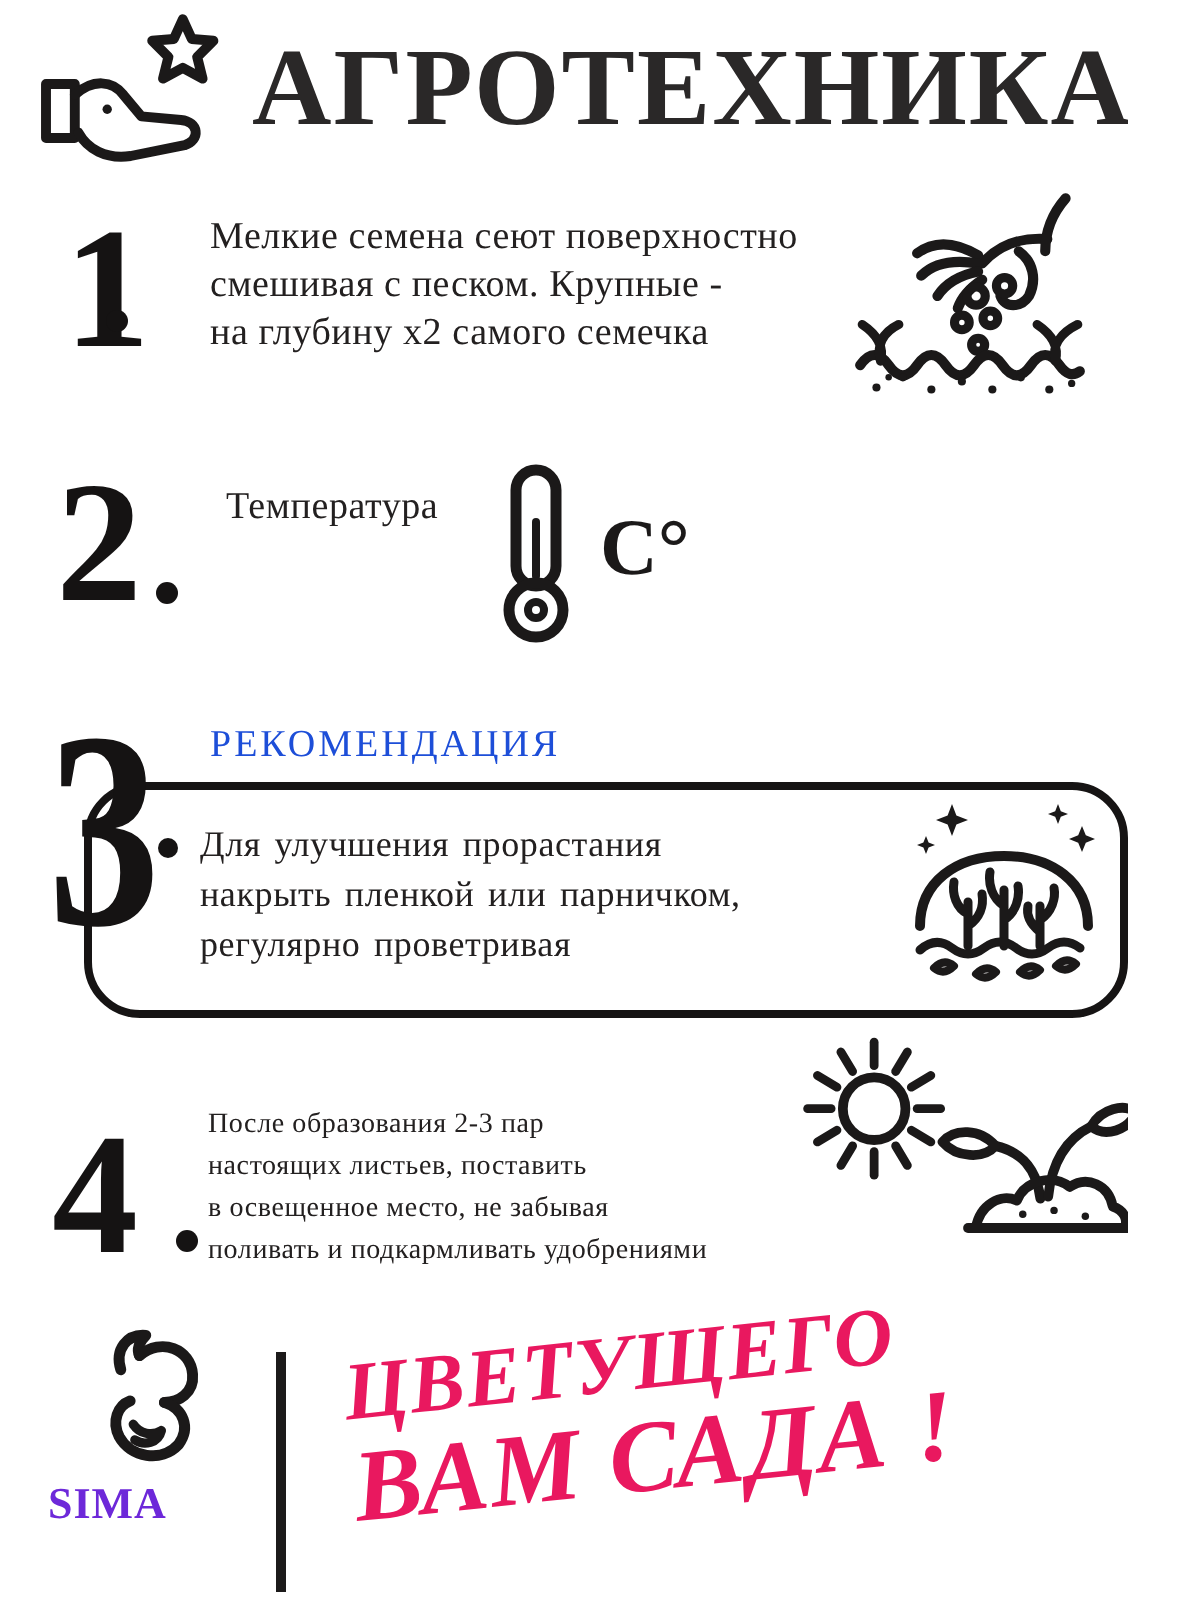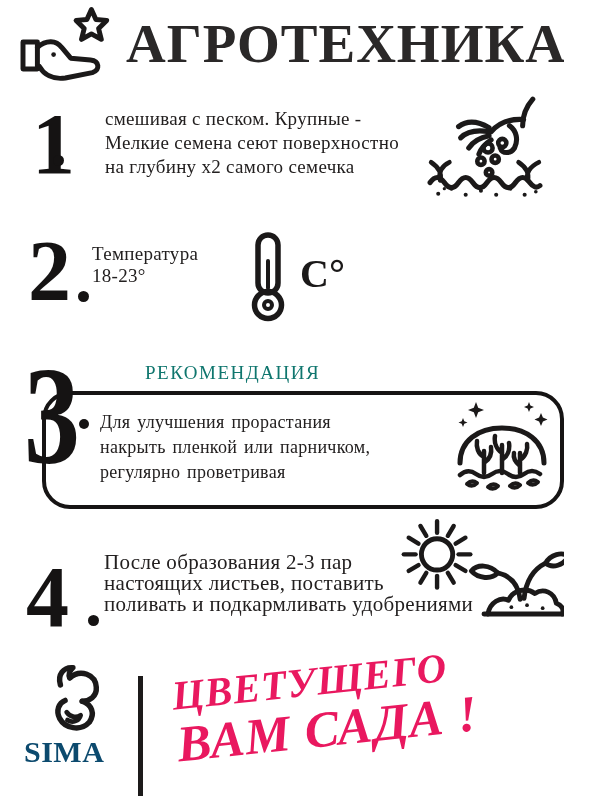--- a/index.html
+++ b/index.html
@@ -19,32 +19,32 @@
   .bignum{
     font-weight:700;line-height:1;color:#151313;white-space:nowrap;
   }
   .dot{
     background:#151313;border-radius:50%;
   }
   .body-text{
     font-size:19px;line-height:24px;letter-spacing:0.3px;color:#232020;white-space:nowrap;
   }
   .s2-text{line-height:21.5px;}
-  .s4-text{font-size:21px;line-height:21px;}
+  .s4-text{font-size:14px;line-height:21px;}
   .box-text{font-size:18px;line-height:25px;word-spacing:2px;}
   .rec-heading{
-    font-size:19px;letter-spacing:1.5px;color:#0f766e;white-space:nowrap;margin-left:40px;
+    font-size:19px;letter-spacing:1.5px;color:#1d4ed8;white-space:nowrap;
   }
   .rec-box{
     position:absolute;left:42px;top:391px;width:514px;height:110px;
     border:4.5px solid #161414;border-radius:28px;background:#fff;
   }
   .num3{transform:scaleX(0.8);transform-origin:left top;}
   .brand-text{
-    font-size:30px;font-weight:700;line-height:29px;letter-spacing:0.5px;color:#0c4a6e;
+    font-size:22px;font-weight:700;line-height:29px;letter-spacing:0.5px;color:#6d28d9;
   }
   .divider{
     position:absolute;left:138px;top:676px;width:4.5px;height:120px;background:#1c1a1a;
   }
   .slogan{
     position:absolute;left:170px;top:676px;transform:rotate(-6deg);
     transform-origin:left top;color:var(--pink);font-style:italic;font-weight:700;
     white-space:nowrap;
   }
   .slogan-l1{font-size:41px;letter-spacing:1px;line-height:1.0;}
@@ -63,22 +63,22 @@
       <path class="st" stroke-width="5.5" d="M10 40 L26 40 L26 70 L10 70 Z"></path>
       <path class="st" stroke-width="5.5" d="M26 46 C36 37 47 38 53 46 L63 58 L85 60 C95 61 96 71 87 74 L57 80 C43 82 33 76 28 67"></path>
       <circle cx="44" cy="54" r="2.6" fill="#1b1919"></circle>
     </svg>
   </div>
   <div class="abs title" style="left:126px;top:16px;">АГРОТЕХНИКА</div>
 
   <div class="abs bignum" style="left:32px;top:101px;font-size:86px;">1</div>
   <div class="abs dot" style="left:53px;top:155px;width:11px;height:11px;"></div>
   <div class="abs body-text" style="left:105px;top:107px;">
+    <div>Мелкие семена сеют поверхностно</div>
     <div>смешивая с песком. Крупные -</div>
-    <div>Мелкие семена сеют поверхностно</div>
     <div>на глубину х2 самого семечка</div>
   </div>
   <div class="abs" style="left:424px;top:96px;width:122px;height:104px;">
     <svg width="122" height="104" viewBox="0 0 120 100">
       <path class="st" stroke-width="5" d="M66 34 C74 25 84 21 98 22"></path>
       <path class="st" stroke-width="5" d="M107 2 C100 10 97 18 97 28"></path>
       <path class="st" stroke-width="5" d="M64 30 C52 23 42 23 34 29"></path>
       <path class="st" stroke-width="5" d="M64 34 C52 32 42 34 36 40"></path>
       <path class="st" stroke-width="5" d="M64 38 C54 40 48 44 44 50"></path>
       <path class="st" stroke-width="5" d="M66 42 C60 46 56 50 54 56"></path>
@@ -100,23 +100,22 @@
           <circle cx="85" cy="90" r="2"></circle>
         <circle cx="99" cy="96" r="2"></circle>
           <circle cx="110" cy="93" r="1.8"></circle>
           <circle cx="20" cy="90" r="1.6"></circle>
       </g>
     </svg>
   </div>
 
   <div class="abs bignum" style="left:28px;top:228px;font-size:86px;">2</div>
   <div class="abs dot" style="left:78px;top:291px;width:11px;height:11px;"></div>
-  <div class="abs body-text s2-text" style="left:92px;top:243px;">
+  <div class="abs body-text s2-text" style="left:113px;top:243px;">
     <div>Температура</div>
-    <div>18-23°</div>
   </div>
   <div class="abs" style="left:242px;top:231px;width:60px;height:95px;">
     <svg width="60" height="95" viewBox="0 0 60 95">
       <rect class="st" stroke-width="5.5" x="16" y="4" width="20" height="58" rx="10"></rect>
       <path class="st" stroke-width="4" d="M26 30 L26 57"></path>
       <circle class="st" stroke-width="5.5" cx="26" cy="74" r="13.5"></circle>
       <circle class="st" stroke-width="4" cx="26" cy="74" r="4"></circle>
     </svg>
   </div>
   <div class="abs" style="left:300px;top:250px;font-size:40px;font-weight:700;color:#1b1919;">C°</div>
@@ -148,20 +147,21 @@
       <path class="st" stroke-width="4" d="M58 89 Q63 84 68 88 Q63 93 58 89 Z"></path>
       <path class="st" stroke-width="4" d="M76 86 Q81 81 86 85 Q81 90 76 86 Z"></path>
     </svg>
   </div>
 
   <div class="abs bignum" style="left:26px;top:554px;font-size:86px;">4</div>
   <div class="abs dot" style="left:88px;top:615px;width:11px;height:11px;"></div>
   <div class="abs body-text s4-text" style="left:104px;top:552px;">
     <div>После образования 2-3 пар</div>
     <div>настоящих листьев, поставить</div>
+    <div>в освещенное место, не забывая</div>
     <div>поливать и подкармливать удобрениями</div>
   </div>
   <div class="abs" style="left:396px;top:514px;width:176px;height:112px;">
     <svg width="176" height="112" viewBox="0 0 180 112">
       <circle class="st" stroke-width="5" cx="42" cy="40" r="16"></circle>
       <g class="st" stroke-width="4.5">
         <path d="M64 40 L76 40"></path>
           <path d="M61 29 L71 23"></path>
           <path d="M53 21 L59 11"></path>
         <path d="M42 18 L42 6"></path>

